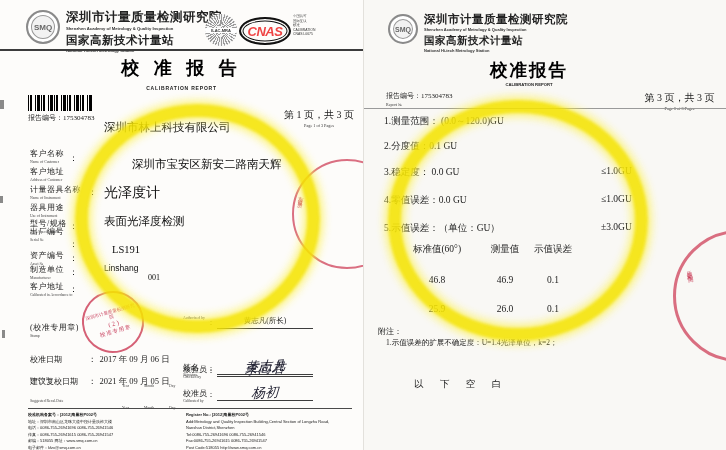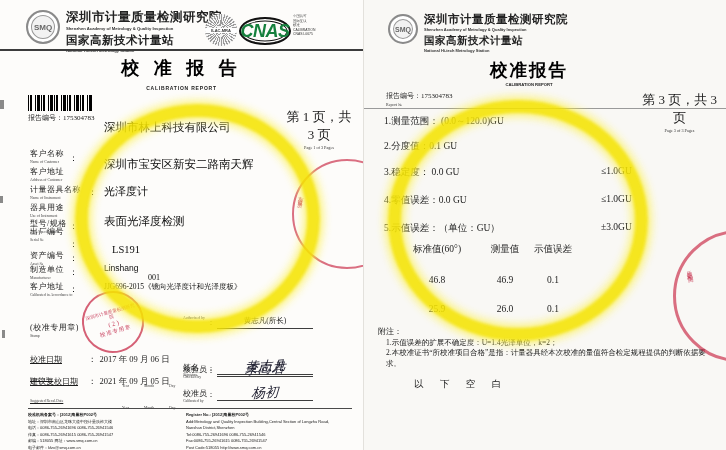--- a/index.html
+++ b/index.html
@@ -30,36 +30,36 @@
   }
   .ilac-band {
     background:#fff; width:100%; text-align:center;
     font-family:"Liberation Sans",sans-serif; font-weight:bold; font-size:4px; color:#333;
   }
   .cnas {
     position:absolute; border:2.5px solid #111; border-radius:50%;
     display:flex; align-items:center; justify-content:center; background:#fdfcfa;
     box-shadow: inset 0 0 0 1.5px #fdfcfa, inset 0 0 0 2.5px #111;
   }
-  .cnas-word { font-family:"Liberation Sans",sans-serif; font-weight:bold; font-style:italic; font-size:18px; color:#15803d; letter-spacing:-.5px; }
+  .cnas-word { font-family:"Liberation Sans",sans-serif; font-weight:bold; font-style:italic; font-size:13px; color:#ef4444; letter-spacing:-.5px; }
   .cnas-side { position:absolute; font-family:"Liberation Sans",sans-serif; font-size:3.4px; line-height:1.35; color:#333; }
 
   .rule1 { position:absolute; left:0; width:363px; border-top:2.5px solid #3c3c3c; }
   .doc-title { position:absolute; text-align:center; font-weight:bold; color:#000; }
   .doc-title-en { position:absolute; text-align:center; font-family:"Liberation Sans",sans-serif; font-weight:bold; color:#222; }
 
   .barcode {
     position:absolute; left:28px; top:95px; width:64px; height:16px;
     background:
       repeating-linear-gradient(90deg,#000 0 1px,transparent 1px 2px,#000 2px 4px,transparent 4px 7px,#000 7px 8px,transparent 8px 9px,#000 9px 12px,transparent 12px 13px);
   }
   .report-no { position:absolute; font-size:7px; color:#222; }
   .report-no .sub { font-size:4px; display:block; margin-top:1px; color:#333; }
   .page-info { position:absolute; text-align:center; }
-  .page-info .cn { font-size:13px; }
+  .page-info .cn { font-size:10px; }
   .page-info .en { font-size:4.2px; margin-top:1px; color:#333; }
 
   
   .fld { position:absolute; left:30px; width:70px; }
   .fld .cn { font-size:8px; letter-spacing:.5px; white-space:nowrap; }
   .fld .en { font-size:3.8px; color:#444; margin-top:.5px; white-space:nowrap; }
   .colon { position:absolute; left:69px; font-size:9px; }
   .val { position:absolute; left:104px; white-space:nowrap; color:#0e0e0e; }
 
   
@@ -76,21 +76,21 @@
     position:absolute; border-radius:50%; pointer-events:none;
     border:2.5px solid rgba(200,35,65,.65);
   }
   .seal-chars {
     position:absolute; writing-mode:vertical-rl; color:rgba(195,35,65,.75);
     font-size:5.5px; letter-spacing:2px; pointer-events:none;
   }
 
   
   .date-row { position:absolute; left:30px; white-space:nowrap; }
-  .date-row .lab { display:inline-block; width:58px; vertical-align:top;text-decoration:underline; }
+  .date-row .lab { display:inline-block; width:58px; vertical-align:top; }
   .date-row .lab .cn { font-size:8px; }
   .date-row .lab .en { font-size:3.8px; color:#444; }
   .date-row .dcolon { font-size:8.5px; margin-right:3px; }
   .date-row .dval { font-size:8.5px; }
   .date-row .units { display:block; font-size:3.8px; color:#444; margin-left:92px; word-spacing:14px; }
 
   .sig-row { position:absolute; left:183px; width:130px; }
   .sig-row .lab .cn { font-size:8px; }
   .sig-row .lab .en { font-size:3.8px; color:#444; }
   .sig-row .scolon { position:absolute; left:24px; top:1px; font-size:8px; }
@@ -216,27 +216,26 @@
       <div class="en">Manufacturer</div>
     </div>
       <span class="colon" style="top:266px;">：</span>
     <div class="fld" style="top:281px;">
       <div class="cn">客户地址</div>
       <div class="en">Calibrated in Accordance to</div>
     </div>
       <span class="colon" style="top:283px;">：</span>
 
     <div class="val" style="top:120px; font-size:11.5px;">深圳市林上科技有限公司</div>
-    <div class="val" style="top:157px; font-size:11.5px;">深圳市宝安区新安二路南天辉</div>
-    <div class="val" style="top:184px; font-size:11px;">光泽度计</div>
+    <div class="val" style="top:157px; font-size:11.5px;margin-left:28px;">深圳市宝安区新安二路南天辉</div>
+    <div class="val" style="top:184px; font-size:14px;">光泽度计</div>
     <div class="val" style="top:214px; font-size:11.5px;">表面光泽度检测</div>
     <div class="val" style="top:244px; font-size:10.5px; left:112px;">LS191</div>
     <div class="val" style="top:263px; font-size:8.5px; font-family:'Liberation Sans',sans-serif;">Linshang</div>
     <div class="val" style="top:273px; font-size:8px; left:148px;">001</div>
-    <div class="val" style="top:282px; font-size:7.5px;">JJG696-2015《镜向光泽度计和光泽度板》</div>
 
     <div class="fld" style="top:322px; width:80px;">
       <div class="cn" style="font-size:8px;">(校准专用章)</div>
       <div class="en">Stamp</div>
     </div>
     <div class="seal-round" style="left:82px; top:291px; width:62px; height:62px;">
       <div class="l1">深圳市计量质量检测研究院</div>
       <div class="l2">( 2 )</div>
       <div class="l3">校准专用章</div>
     </div>
@@ -368,21 +367,20 @@
       <span>46.8</span>
       <span>46.9</span>
       <span>0.1</span>
       <span>25.9</span>
       <span>26.0</span>
       <span>0.1</span>
     </div>
 
     <div class="notes-title">附注：</div>
     <div class="note" style="top:337px;">1.示值误差的扩展不确定度：U=1.4光泽单位，k=2；</div>
-    <div class="note" style="top:347px;">2.本校准证书“所校准项目合格”是指：计量器具经本次校准的量值符合检定规程提供的判断依据要求。</div>
     <div class="end-text">以 下 空 白</div>
 
     <div class="seal-edge" style="left:309px; top:230px; width:132px; height:132px; border-width:3px;"></div>
     <div class="seal-chars" style="left:320px; top:266px; font-size:6px; transform:rotate(-8deg);">质量检测</div>
   </div>
 
   <div class="ring ring-left"></div>
   <div class="ring ring-right"></div>
 </div>
 

